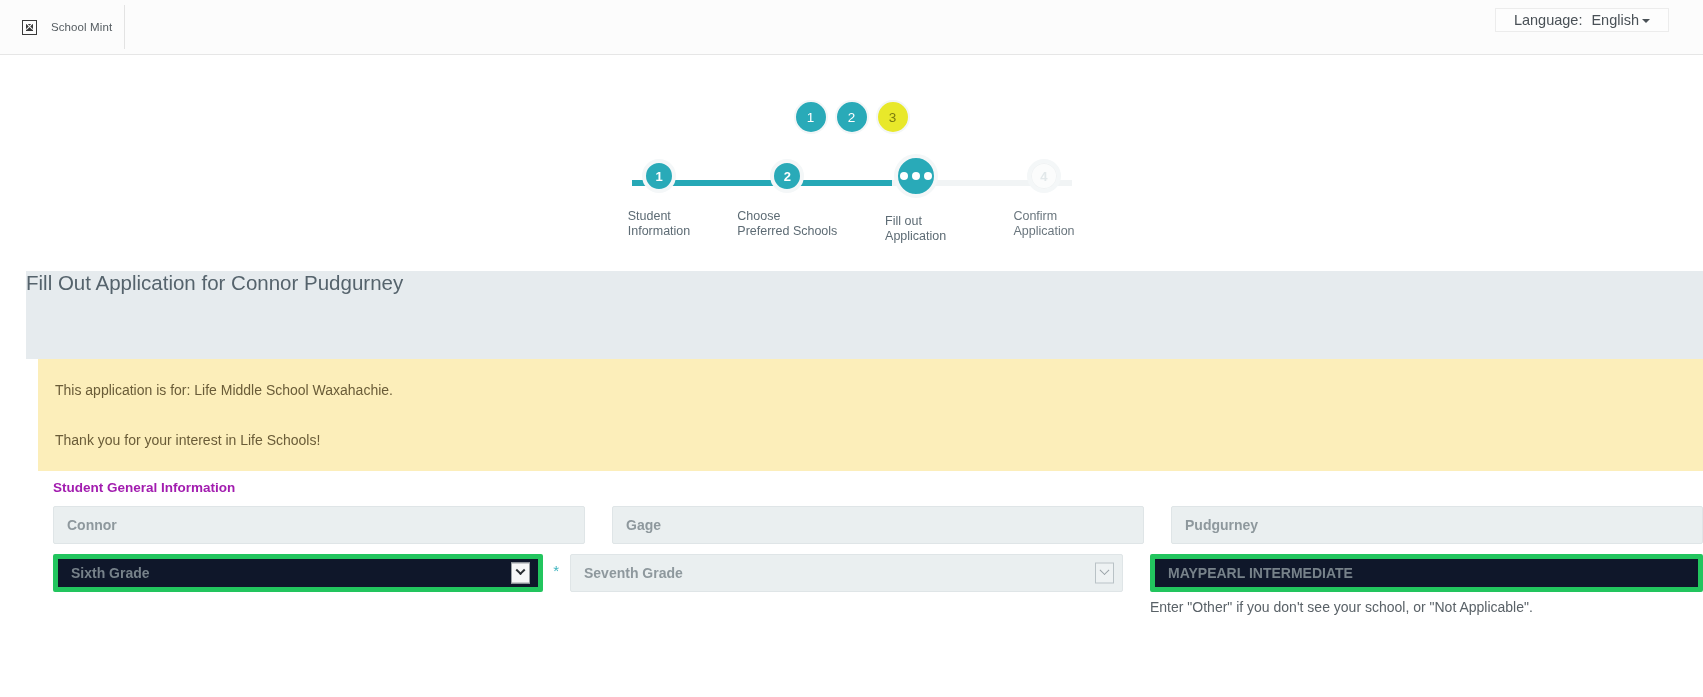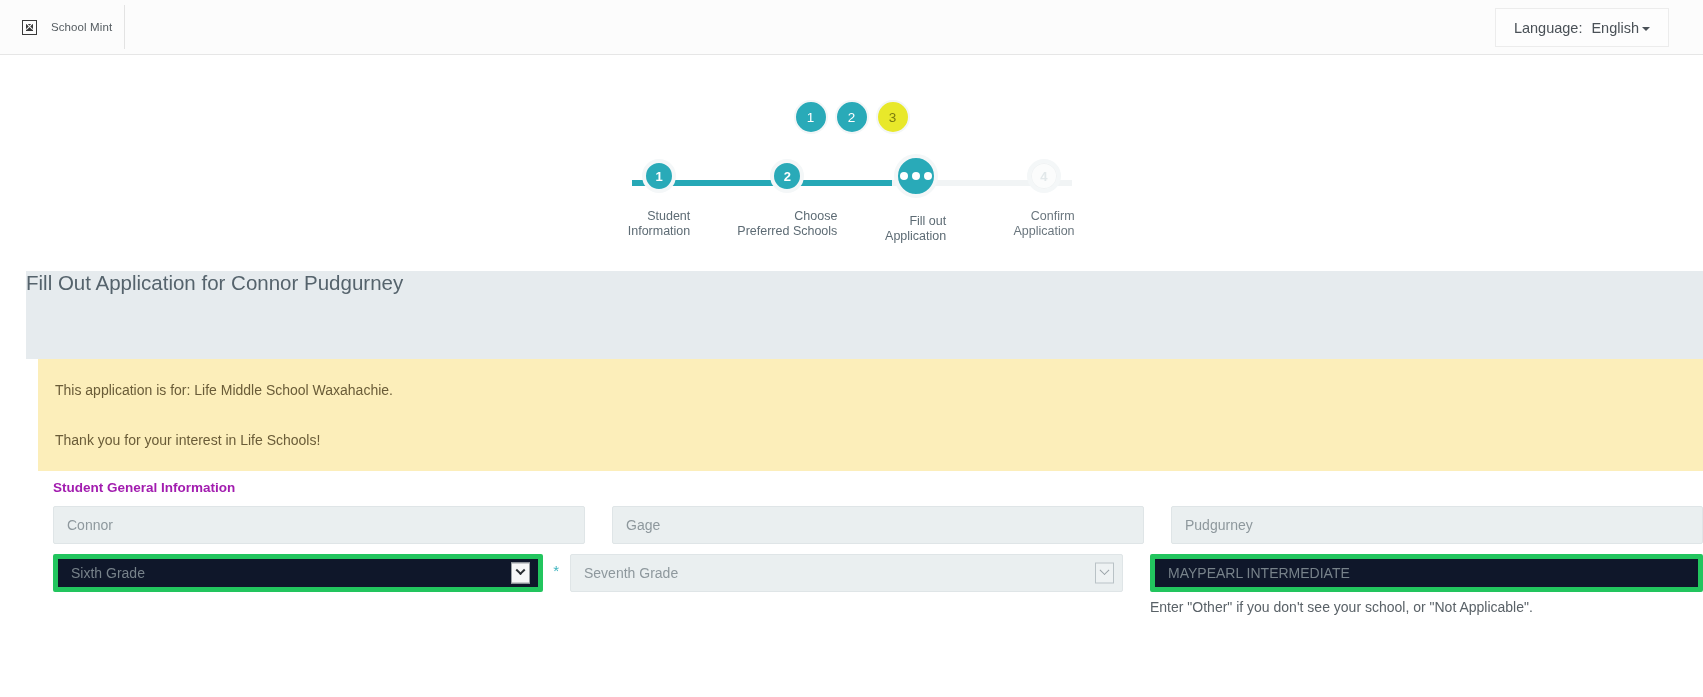--- a/index.html
+++ b/index.html
@@ -63,21 +63,21 @@
   .app-title {
     font-size: 23px;
     color: #4c5a63;
     font-weight: 400;
     letter-spacing: .1px;
   }
   .lang-box {
     position: absolute;
     right: 34px;
     top: 8px;
-    height: 39px;
+    height: 24px;
     padding: 0 18px;
     background: #fdfdfd;
     border: 1px solid #ececec;
     display: flex;
     align-items: center;
     gap: 9px;
     font-size: 14.5px;
     color: #4a5157;
   }
   .lang-value { display: flex; align-items: center; gap: 3px; }
@@ -174,21 +174,21 @@
   .wiz-dot .ddot {
     width: 8px; height: 8px;
     border-radius: 50%;
     background: #ffffff;
   }
   .wiz-label {
     margin-top: 16px;
     font-size: 12.5px;
     line-height: 14.5px;
     color: #5d6b74;
-    text-align: right;
+    text-align: left;
     white-space: nowrap;
   }
   .wiz-label.muted { color: #6a767e; }
 
   
   .panel-head {
     margin-top: 22px;
     margin-left: 26px;
     background: #e6ebee;
     height: 88px;
@@ -243,20 +243,21 @@
     background: #eaeff0;
     border: 1px solid #dfe5e7;
     border-radius: 2px;
     display: flex;
     align-items: center;
     padding: 0 13px;
     font-size: 14px;
     color: #8e989d;
     white-space: nowrap;
     overflow: hidden;
+    font-weight: bold;
   }
   .fld.white {
     background: #0f172a;
     border: 5px solid #22c55e;
     color: #77828a;
   }
   .sel {
     position: relative;
     padding-right: 40px;
   }

